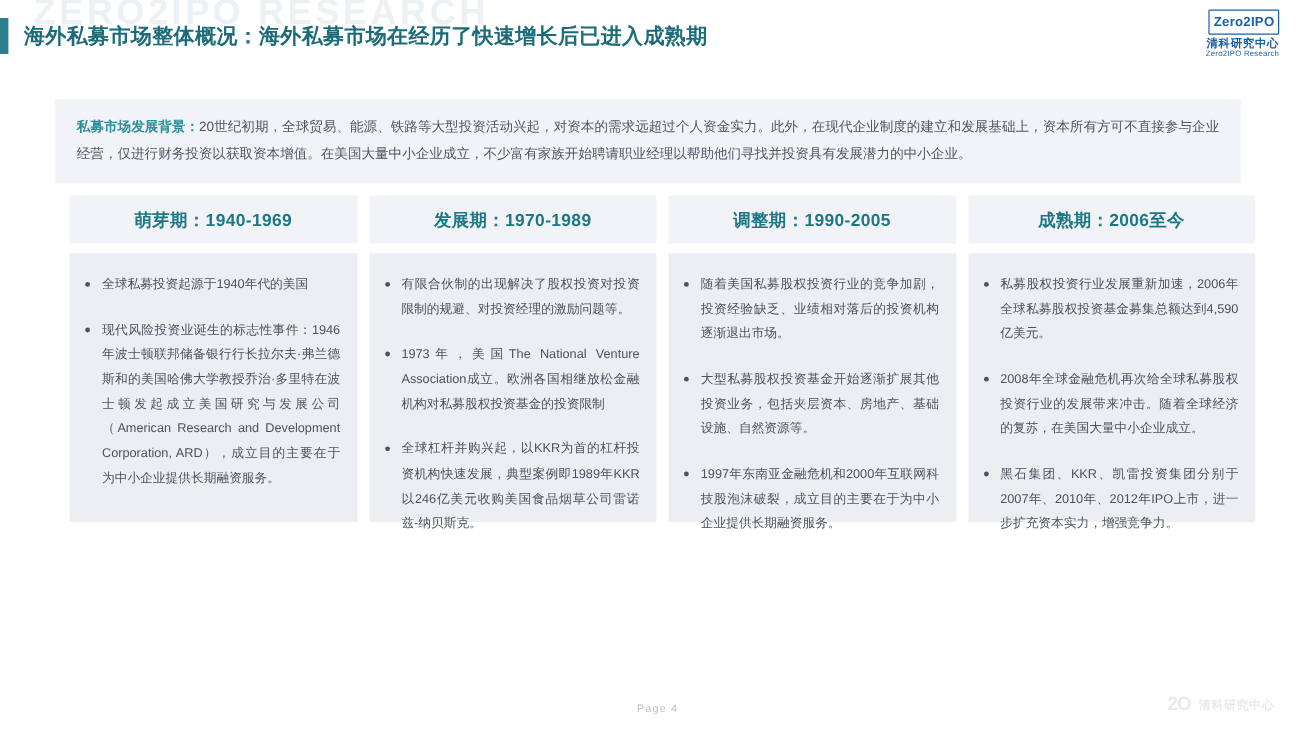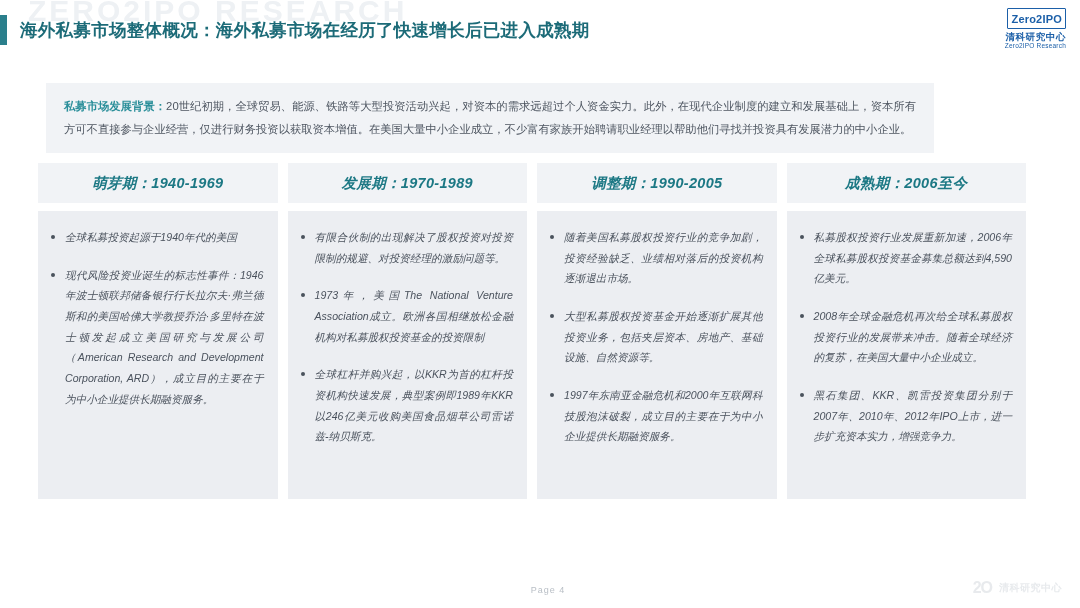--- a/index.html
+++ b/index.html
@@ -85,65 +85,64 @@
     font-size: 6.5px;
     color: #1b5fa8;
     letter-spacing: 0.2px;
   }
 
   
   .intro {
     position: absolute;
     left: 46px;
     top: 83px;
-    width: 888px;
+    width: 988px;
     min-height: 60px;
     background: #f1f3f6;
     padding: 12px 18px 13px 18px;
   }
   .intro p {
     font-size: 11.3px;
     line-height: 2.0;
     color: #4e5661;
     text-align: justify;
   }
   .intro .lead {
     color: #2b8f9a;
     font-weight: 700;
   }
 
   
   .columns {
     position: absolute;
-    left: 38px;
+    left: 58px;
     top: 163px;
     width: 988px;
     display: flex;
     gap: 10px;
-    font-style: italic;
   }
   .col { width: 242px; display: flex; flex-direction: column; }
 
   .col-head {
     height: 40px;
     background: #f1f3f6;
     display: flex;
     align-items: center;
     justify-content: center;
     font-size: 14.5px;
     font-weight: 700;
     color: #1c7884;
     letter-spacing: 0.3px;
     margin-bottom: 8px;
   }
 
   .col-body {
     background: #eceef2;
     padding: 16px 14px 16px 12px;
-    height: 288px;
+    height: 224px;
   }
 
   ul.bullets { list-style: none; }
   ul.bullets li {
     position: relative;
     padding-left: 15px;
     margin-bottom: 17px;
     font-size: 10.6px;
     line-height: 1.95;
     color: #4a525d;

